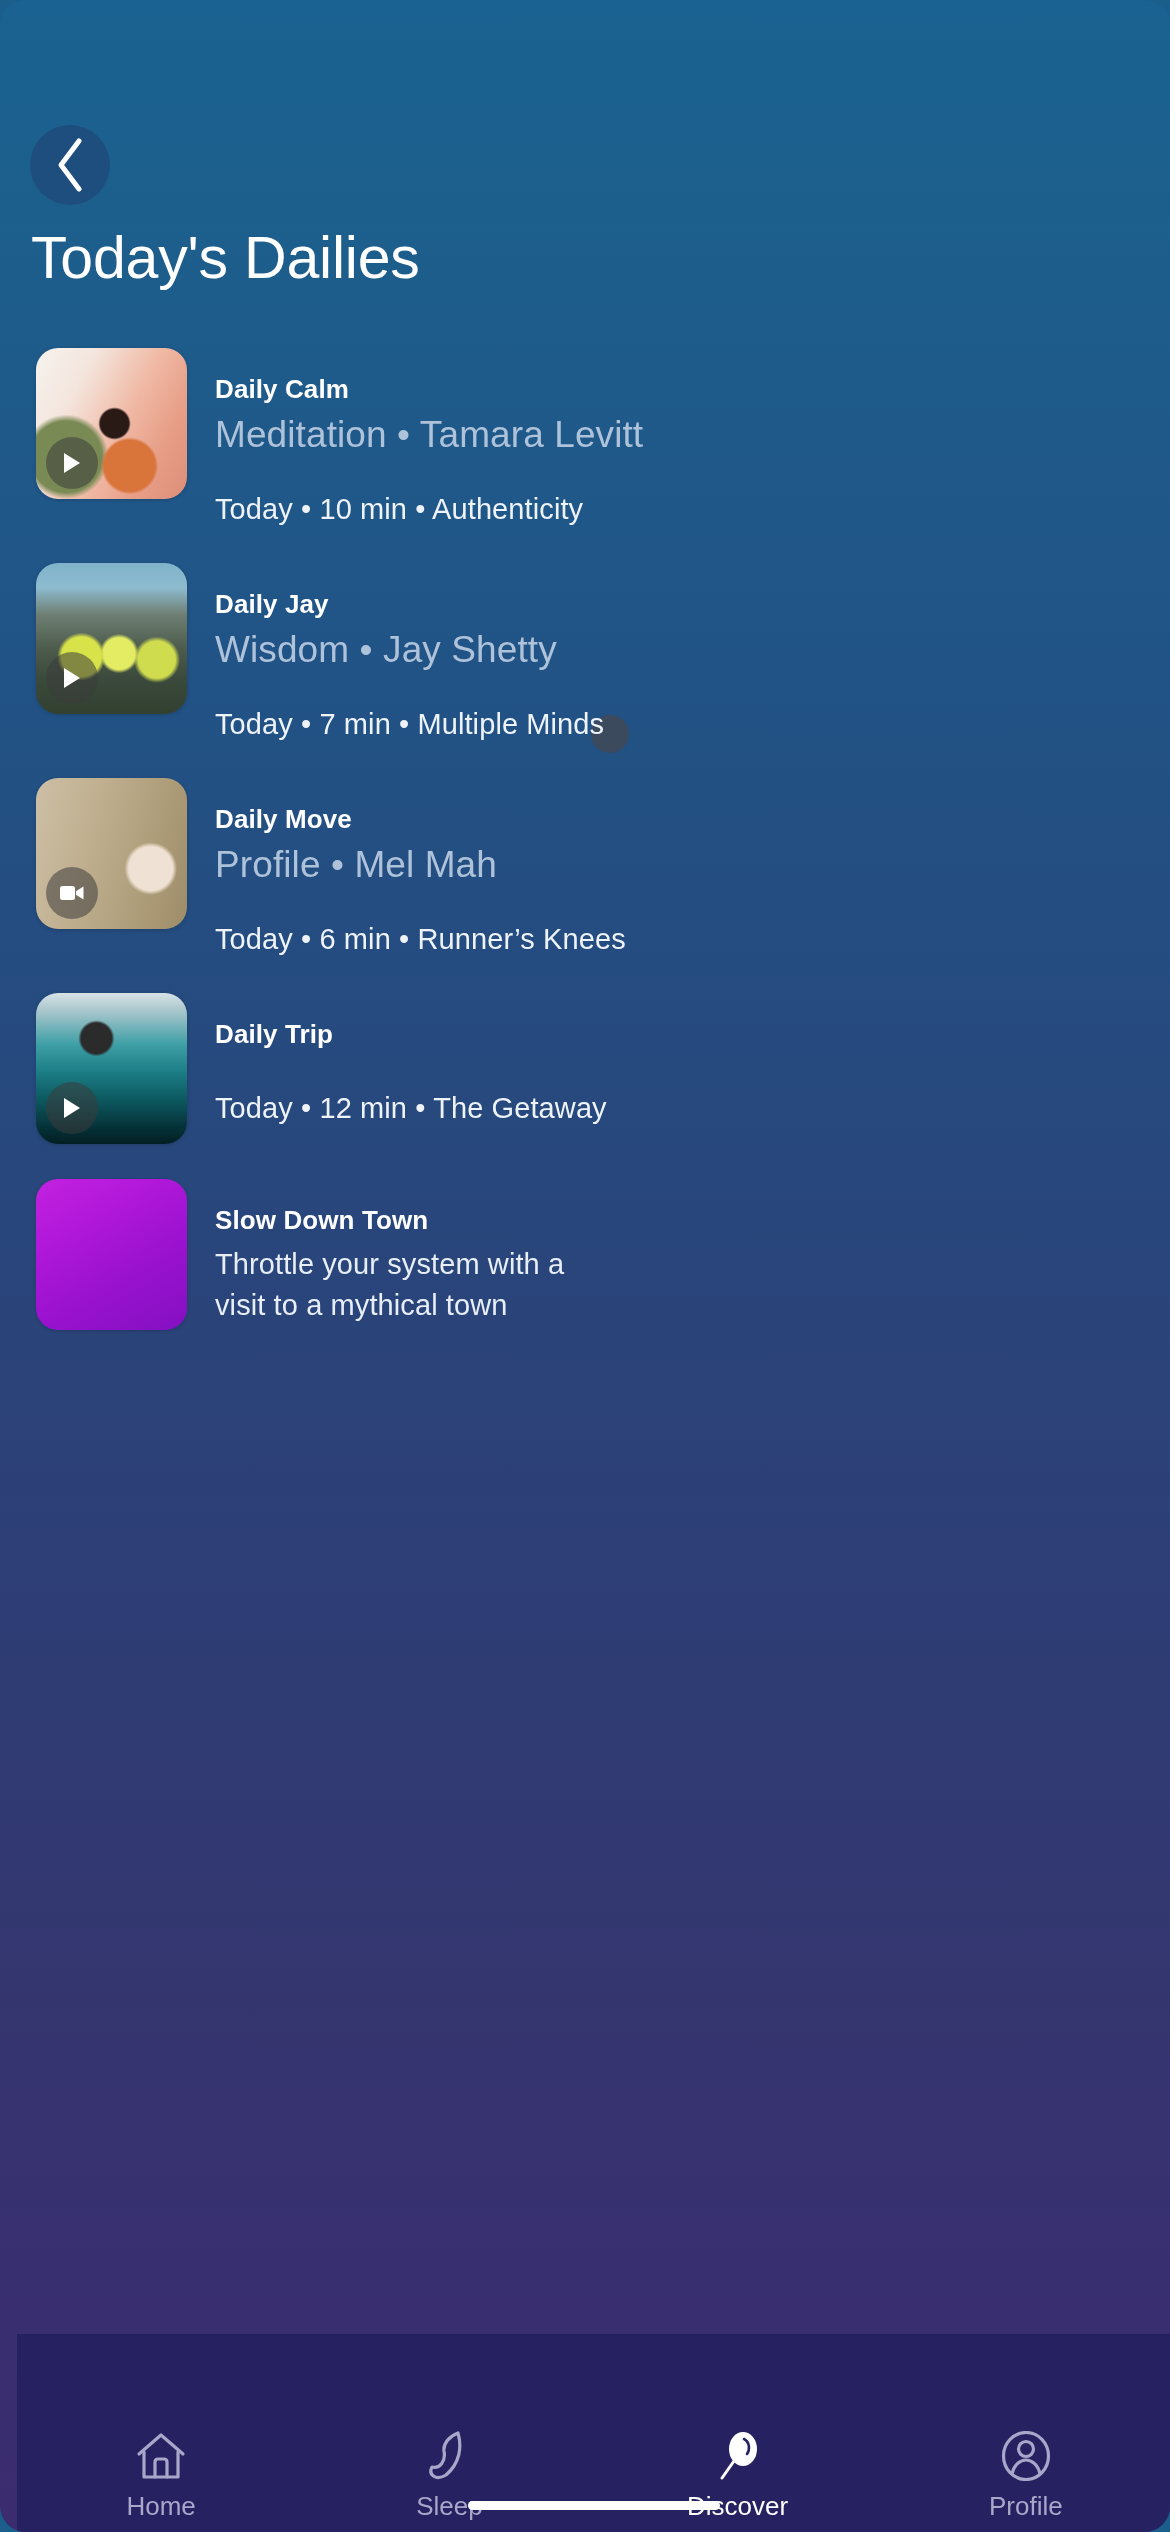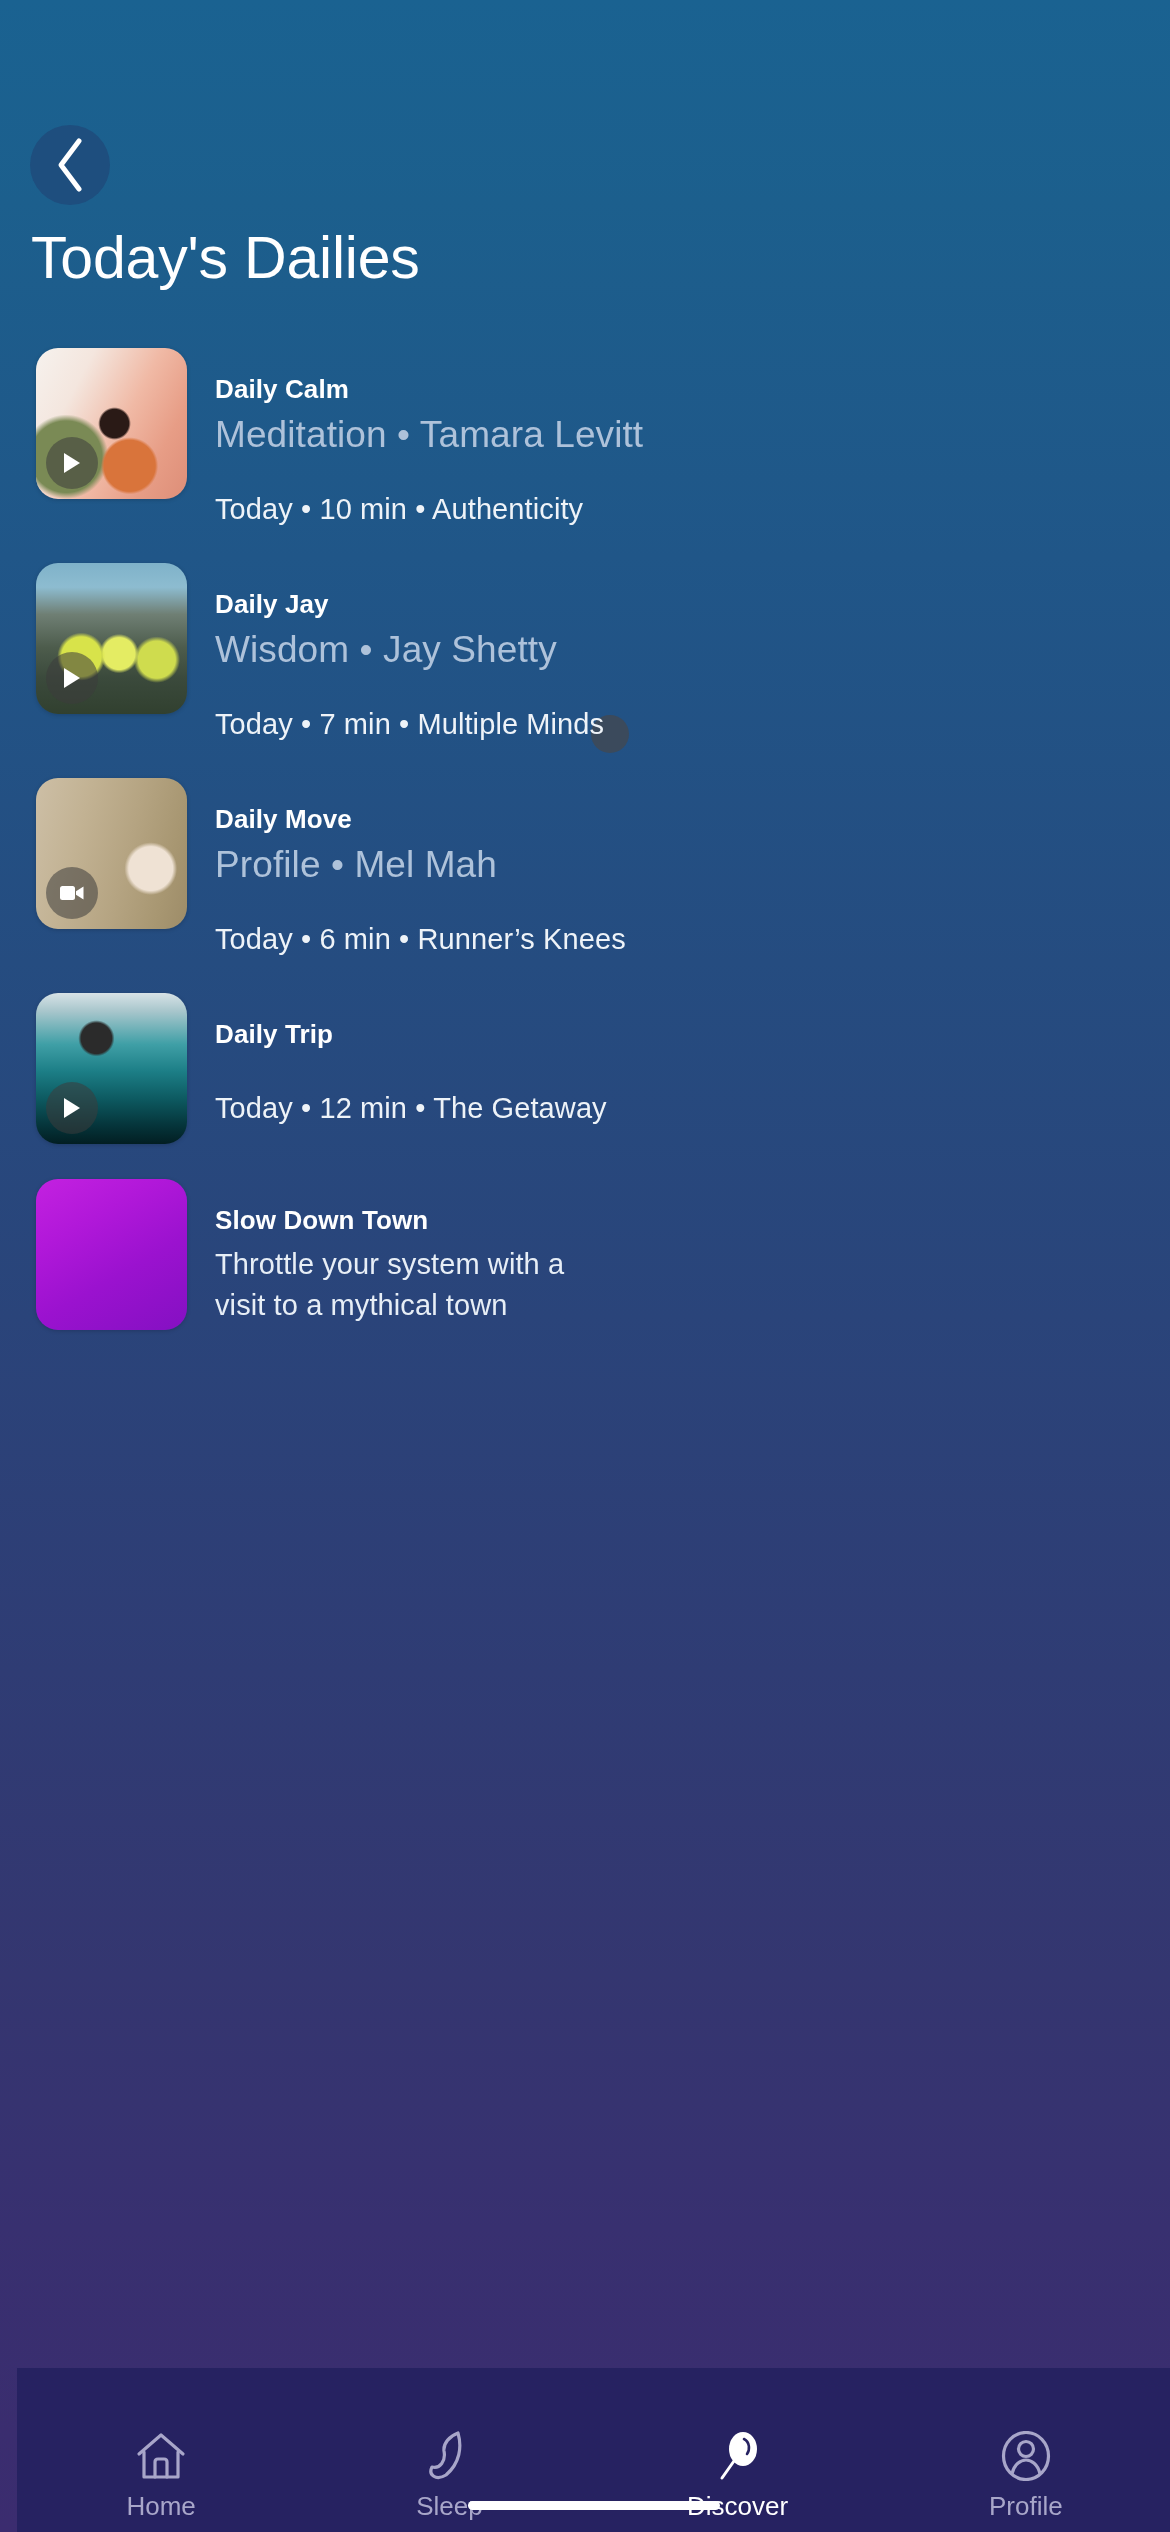--- a/index.html
+++ b/index.html
@@ -25,20 +25,21 @@
       #1c5f8d 8%,
       #205688 22%,
       #254c80 38%,
       #2a447a 52%,
       #2f3c74 66%,
       #343670 78%,
       #383070 88%,
       #3a2d6f 96%,
       #3b2c6f 100%);
     overflow:hidden;
+    border-radius:26px;
   }
 
   
   .back-btn {
     position:absolute;
     left:30px; top:125px;
     width:80px; height:80px;
     border-radius:50%;
     background:#1e4e7e;
     display:flex;
@@ -190,21 +191,21 @@
     left:0; right:0; bottom:0;
     height:124px;
     background:#262261;
     display:flex;
     align-items:flex-start;
     padding-top:24px;
   }
   .tabbar-wrap {
     position:absolute;
     left:17px; right:0; bottom:0;
-    height:164px;
+    height:198px;
     background:#262261;
     text-align:center;
   }
   .tab {
     flex:1 1 0;
     display:flex;
     flex-direction:column;
     align-items:center;
     cursor:pointer;
   }

